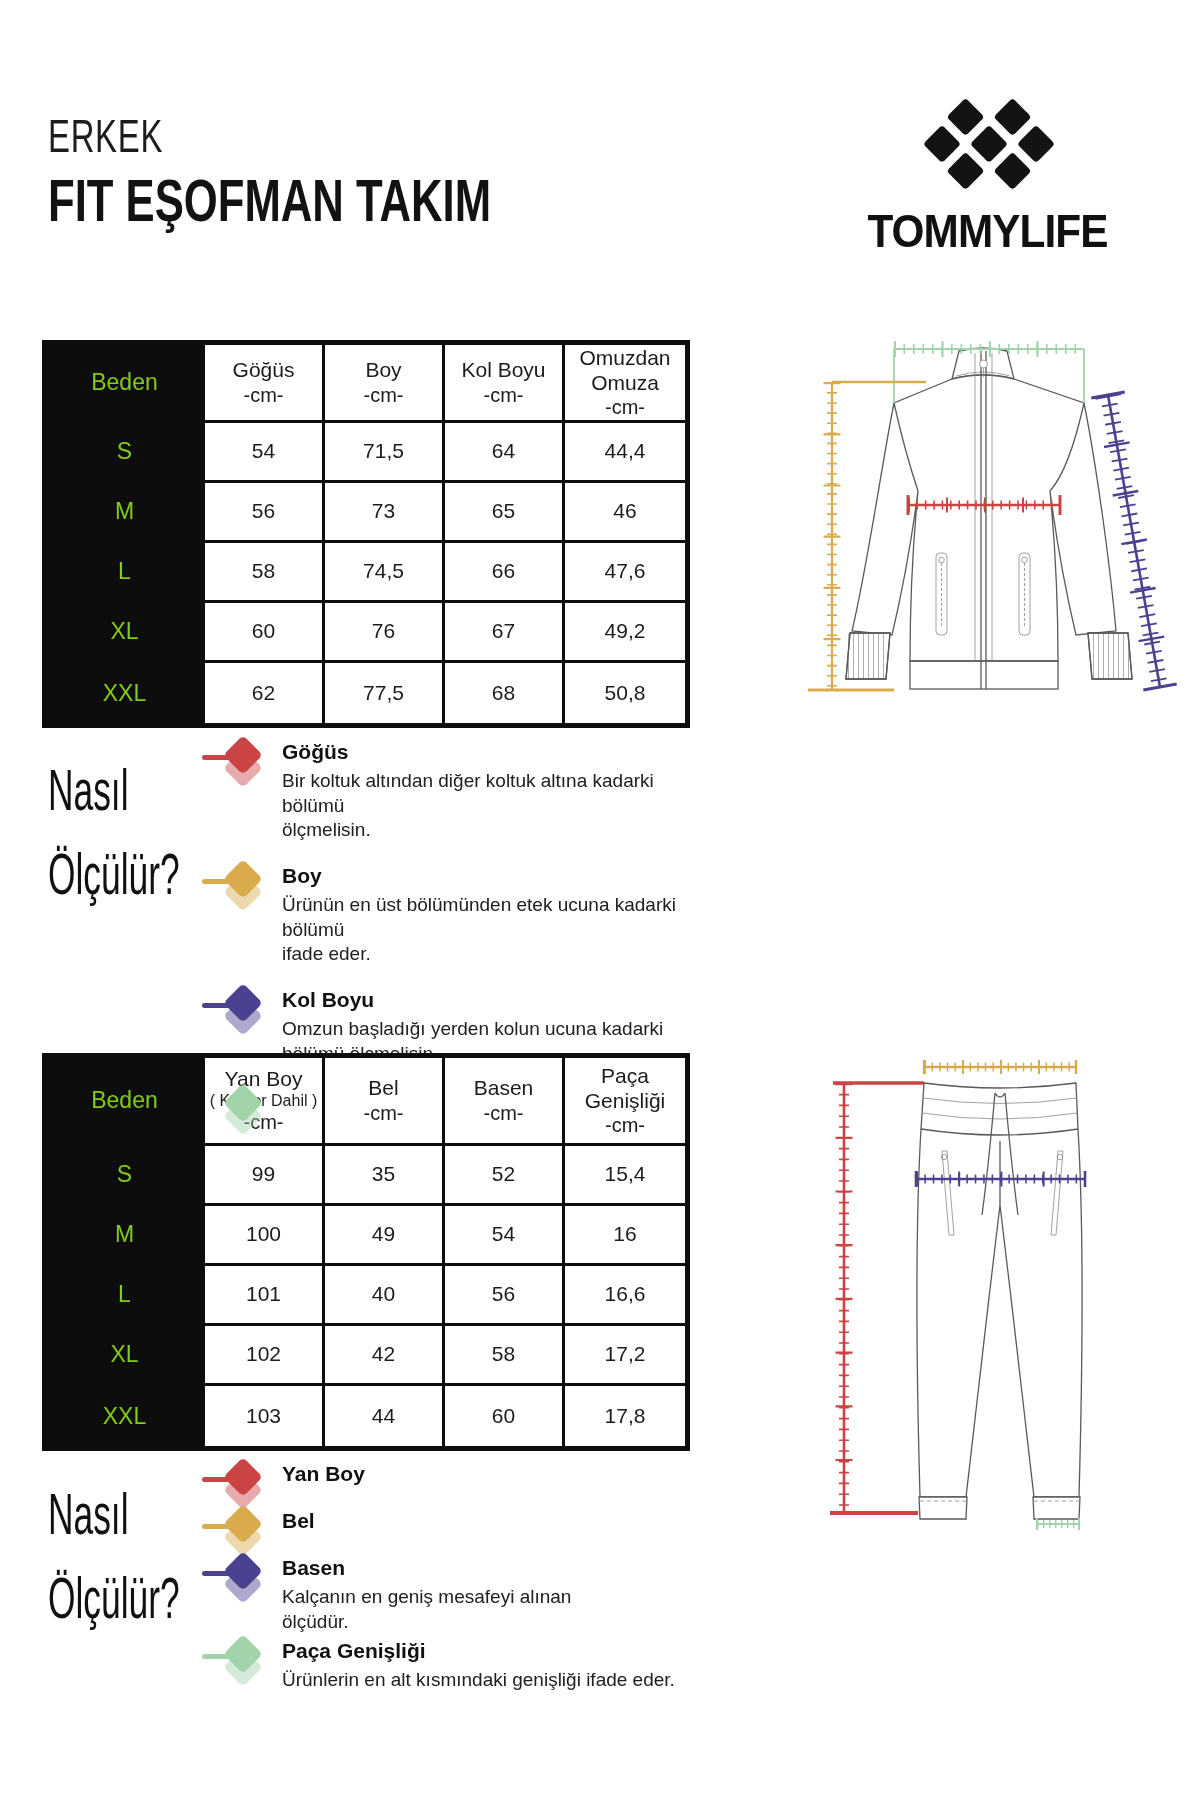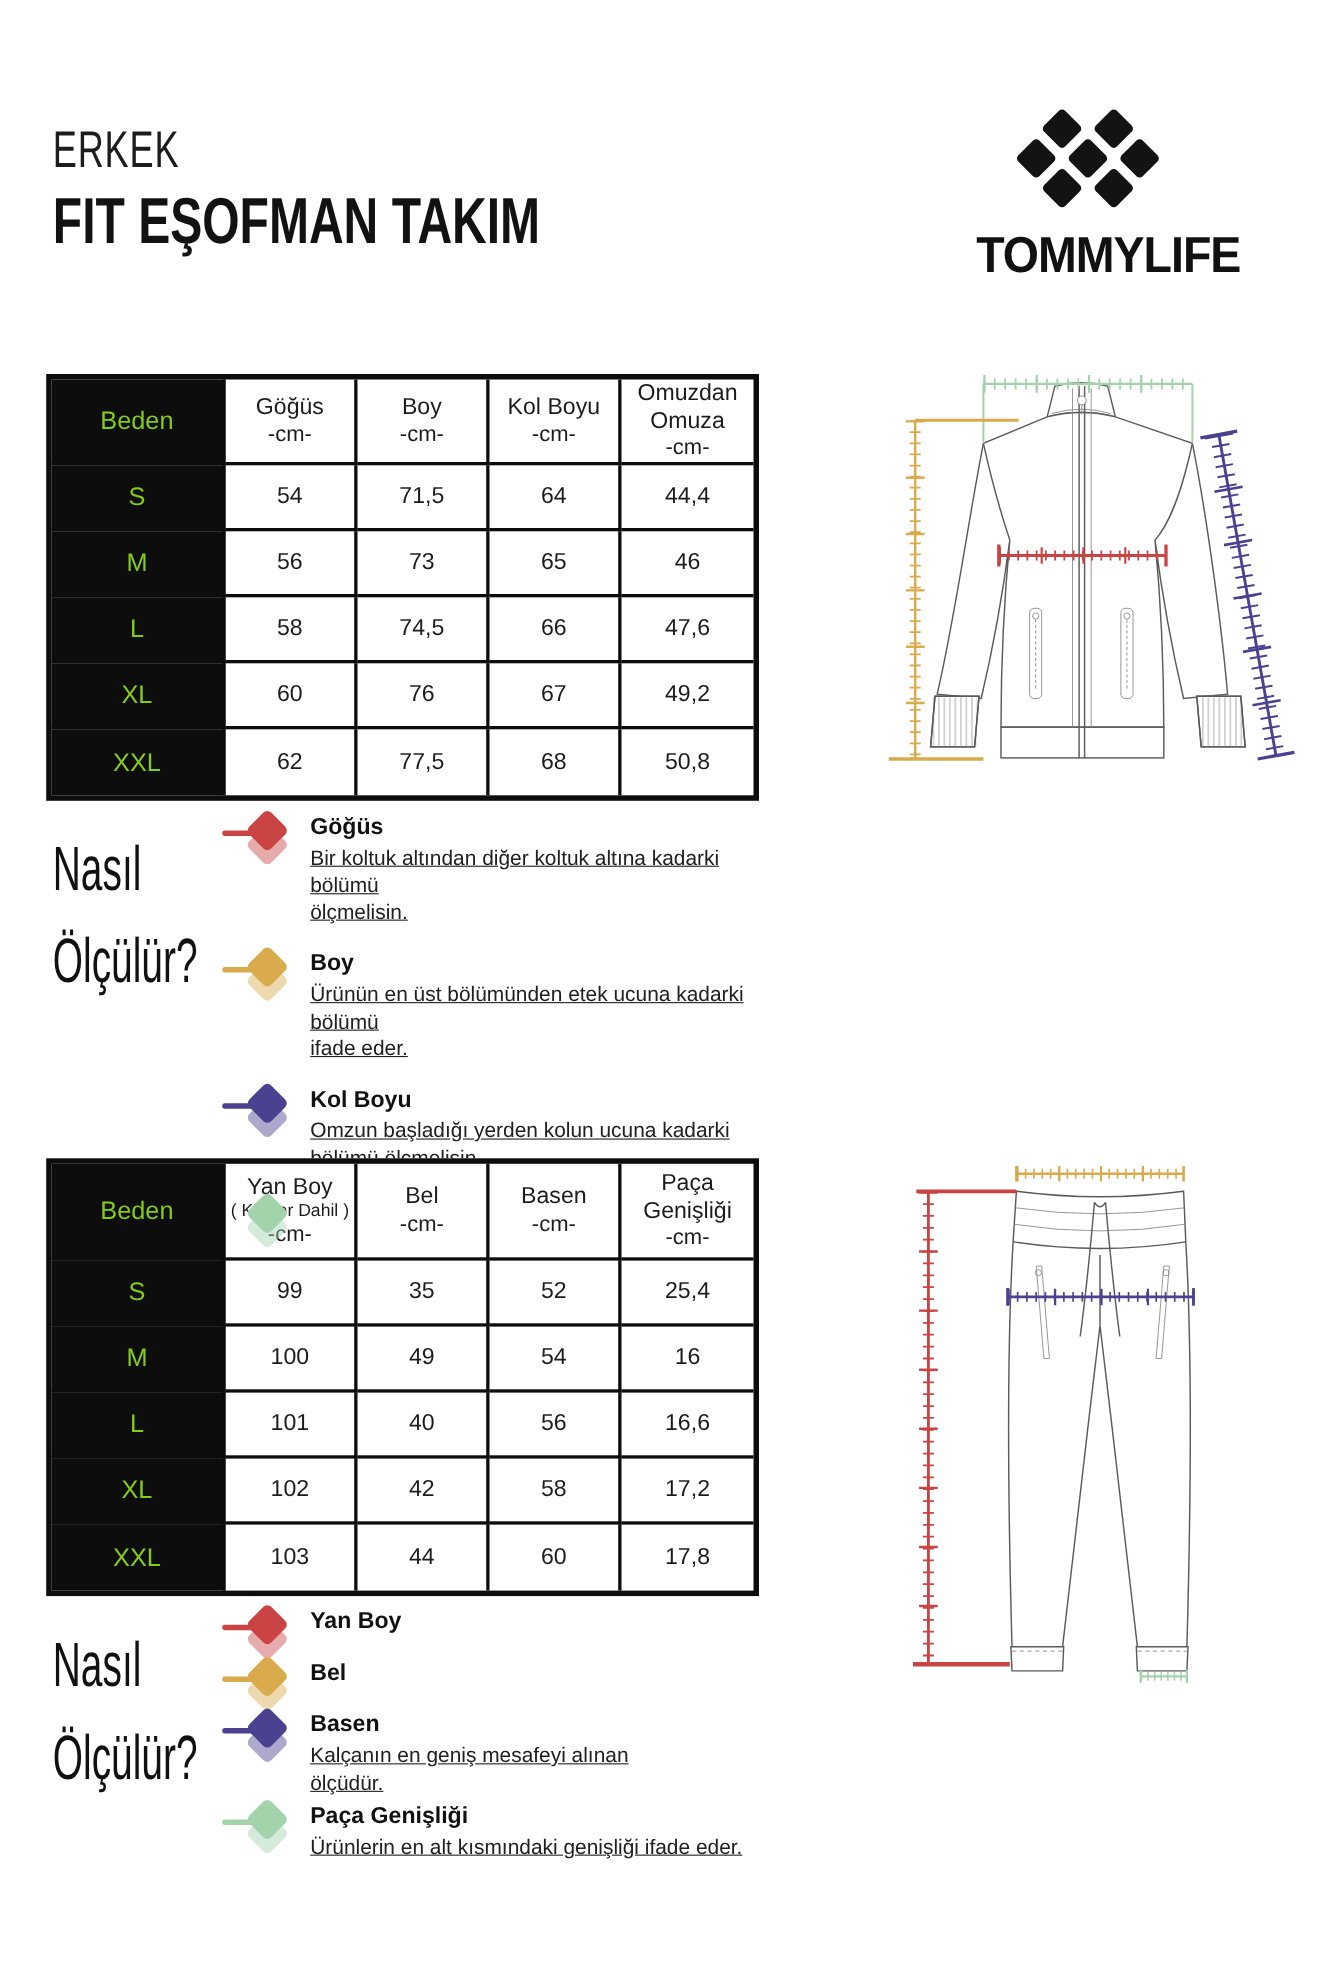--- a/index.html
+++ b/index.html
@@ -5,21 +5,21 @@
   html,body{margin:0;padding:0;background:#ffffff;}
   .page{position:relative;width:1200px;height:1732px;background:#fff;overflow:hidden;
         font-family:"Liberation Sans","DejaVu Sans",sans-serif;color:#1a1a1a;}
 
   
   .title-block{position:absolute;left:48px;top:110px;}
   .title-1{font-size:47px;font-weight:400;color:#1c1c1c;line-height:52px;
            display:inline-block;transform:scaleX(.70);transform-origin:0 50%;letter-spacing:1px;}
   .title-2{font-size:59px;font-weight:700;color:#121212;line-height:62px;margin-top:8px;
            display:block;transform:scaleX(.74);transform-origin:0 50%;letter-spacing:0;}
-  .brand{position:absolute;left:838px;top:84px;width:300px;text-align:right;}
+  .brand{position:absolute;left:838px;top:84px;width:300px;text-align:center;}
   .brand svg{display:block;margin:0 auto;}
   .logo-diamond{fill:#131313;}
   .brand-name{font-size:46px;font-weight:700;color:#111;margin-top:2px;
               display:inline-block;transform:scaleX(.92);letter-spacing:-1px;}
 
   
   .sizetable{position:absolute;left:42px;display:grid;border:5px solid #0d0d0d;background:#fff;}
   #jacket-table{top:340px;grid-template-columns:158px 120px 120px 120px 120px;
                 grid-template-rows:78px repeat(5,60px);}
   #pants-table{top:1053px;grid-template-columns:158px 120px 120px 120px 120px;
@@ -53,21 +53,21 @@
   .icon .diamond{position:absolute;left:27px;top:3px;width:28px;height:28px;border-radius:5px;
                  transform:rotate(45deg);background:var(--c);z-index:2;}
   .icon .diamond-shadow{position:absolute;left:27px;top:16px;width:28px;height:28px;border-radius:5px;
                  transform:rotate(45deg);background:var(--c);opacity:.45;z-index:1;}
   .item[data-color="red"]{--c:var(--red,#cb4444);}
   .item[data-color="yellow"]{--c:var(--yellow,#d9ab4d);}
   .item[data-color="purple"]{--c:var(--purple,#4a4190);}
   .item[data-color="green"]{--c:var(--green,#a2d3aa);}
   .item .txt{padding-top:0;}
   .item .ttl{font-size:21px;font-weight:700;color:#111;margin-bottom:5px;}
-  .item .dsc{font-size:19px;color:#202020;line-height:1.3;white-space:pre-line;text-decoration:underline;}
+  .item .dsc{font-size:19px;color:#202020;line-height:1.3;white-space:pre-line;}
 
   
   .diagram{position:absolute;}
   #jacket-diagram{left:806px;top:333px;}
   #pants-diagram{left:806px;top:1053px;}
   .outline{stroke:#5a5a5a;stroke-width:1.3;fill:none;}
   .outline-thin{stroke:#8a8a8a;stroke-width:.8;fill:none;}
   .rl-red{stroke:var(--red,#cb4444);}
   .rl-yellow{stroke:var(--yellow,#d9ab4d);}
   .rl-purple{stroke:var(--purple,#4a4190);}
@@ -292,21 +292,21 @@
       </div>
     <div class="cell hd lastcol">
         <span>Paça Genişliği</span>
         <span class="u">-cm-</span>
       </div>
 
     <div class="cell sz">S</div>
     <div class="cell">99</div>
     <div class="cell">35</div>
     <div class="cell">52</div>
-    <div class="cell lastcol">25,4</div>
+    <div class="cell lastcol">15,4</div>
 
     <div class="cell sz">M</div>
     <div class="cell">100</div>
     <div class="cell">49</div>
     <div class="cell">54</div>
     <div class="cell lastcol">16</div>
 
     <div class="cell sz">L</div>
     <div class="cell">101</div>
     <div class="cell">40</div>

